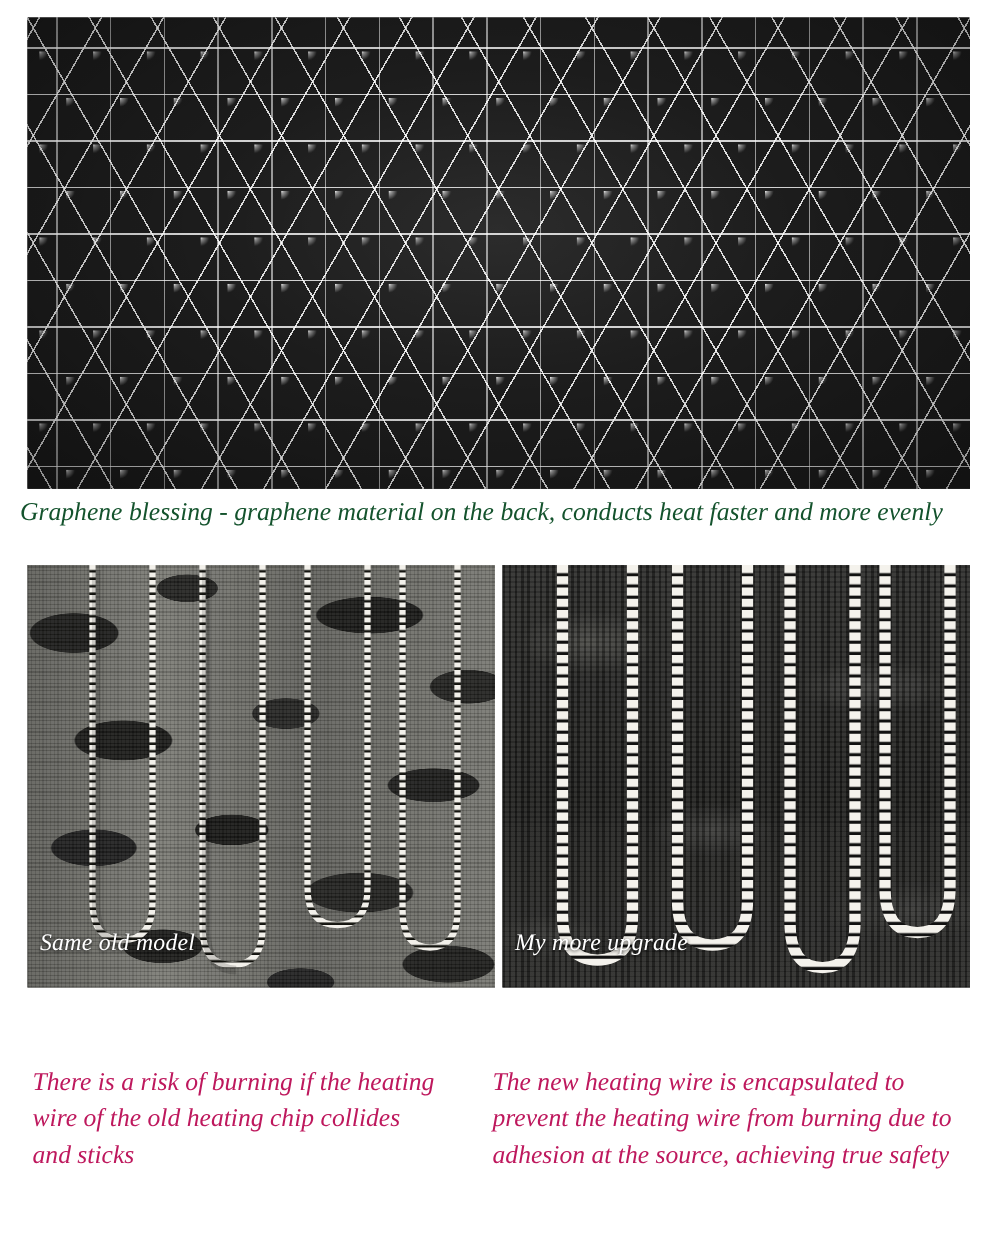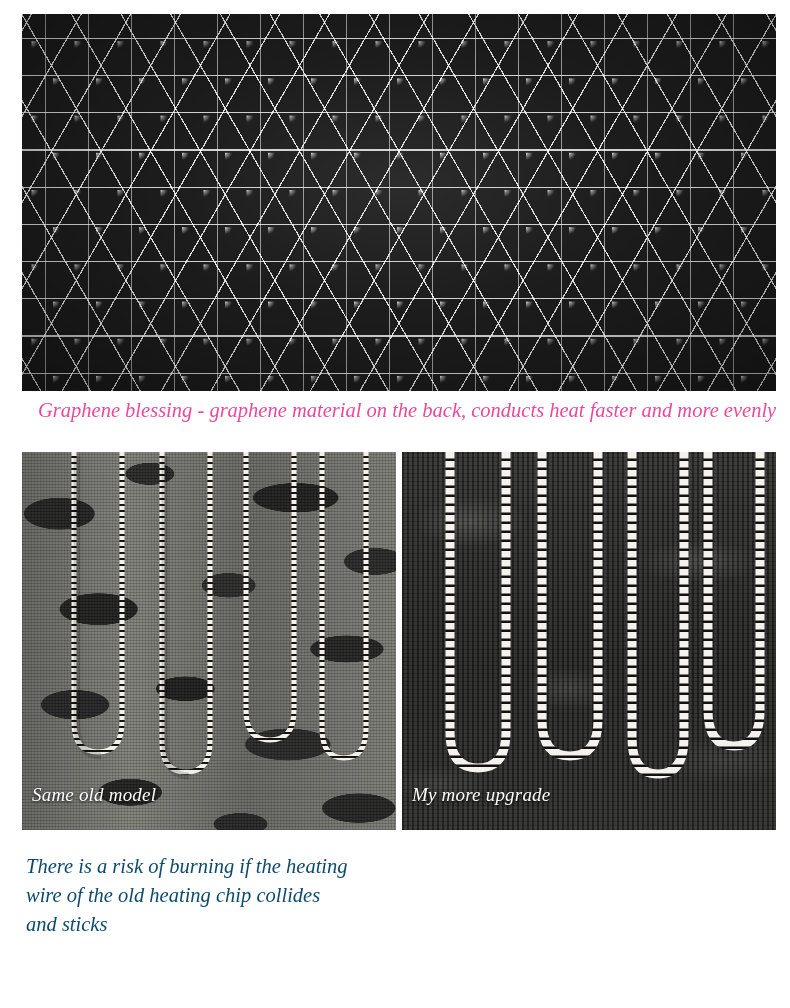--- a/index.html
+++ b/index.html
@@ -78,43 +78,43 @@
   .hero-shade {
     position: absolute;
     inset: 0;
     background:
       radial-gradient(ellipse at 50% 45%, rgba(255,255,255,0.07) 0%, rgba(0,0,0,0.0) 45%, rgba(0,0,0,0.38) 100%);
   }
 
   
   .hero-caption {
     position: absolute;
-    left: 38px;
+    left: 16px;
     top: 396px;
     width: 746px;
     font-style: italic;
     font-size: 20.5px;
     line-height: 28px;
-    color: #ec4899;
+    color: #14532d;
   }
 
   
   .compare {
     position: absolute;
     left: 22px;
     top: 452px;
     width: 754px;
     height: 378px;
     display: flex;
     gap: 6px;
   }
   .panel {
     position: relative;
     width: 374px;
-    height: 378px;
+    height: 338px;
     overflow: hidden;
     background: #3a3a38;
   }
 
   
   .camo {
     position: absolute;
     inset: -10px;
     background-color: #6d6d68;
     background-image:
@@ -189,21 +189,21 @@
     top: 852px;
     width: 750px;
     display: flex;
     gap: 38px;
   }
   .bottom-col {
     width: 330px;
     font-style: italic;
     font-size: 20.5px;
     line-height: 29px;
-    color: #0c4a6e;
+    color: #be185d;
   }
   .bottom-col.right {
     width: 372px;
   }
 </style>
 </head>
 <body>
 
 <div class="page">
 
@@ -259,15 +259,16 @@
           <path d="M306 0 L306 258 Q306 294 332 294 Q358 294 358 258 L358 0"></path>
         </g>
       </svg>
       <div class="panel-label">My more upgrade</div>
     </div>
 
   </div>
 
   <div class="bottom">
     <div class="bottom-col">There is a risk of burning if the heating wire of the old heating chip collides and sticks</div>
+    <div class="bottom-col right">The new heating wire is encapsulated to prevent the heating wire from burning due to adhesion at the source, achieving true safety</div>
   </div>
 
 </div>
 
 </body></html>

